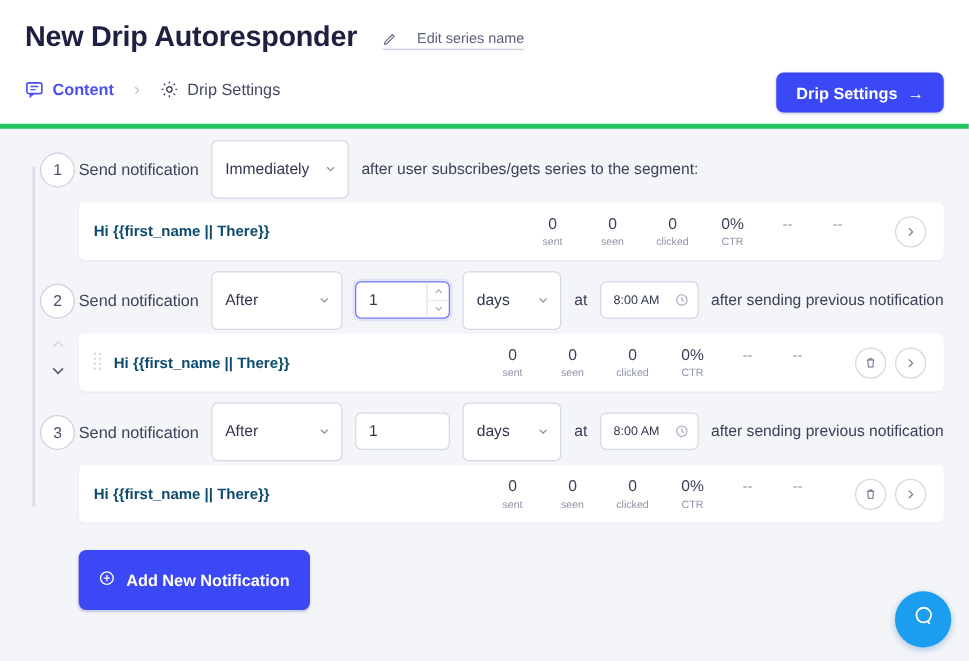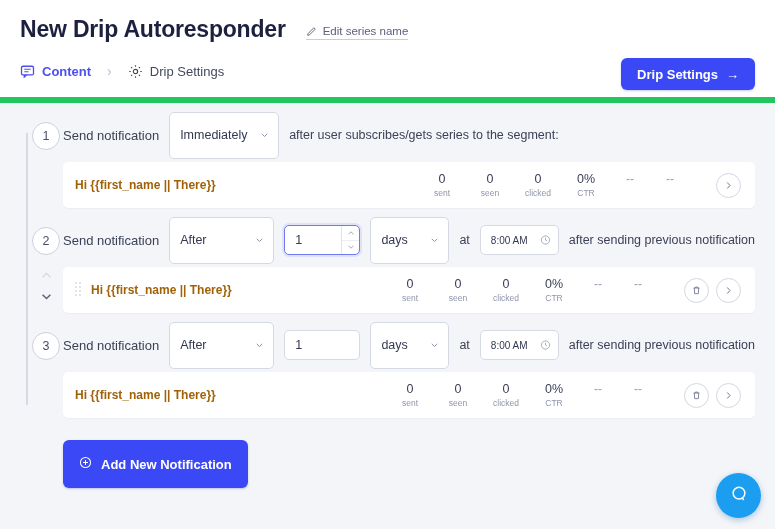--- a/index.html
+++ b/index.html
@@ -10,35 +10,35 @@
     font-family: "Liberation Sans", sans-serif;
     color: #2b2f45;
     overflow: hidden;
     position: relative;
   }
 
   
   .header {
     background: #ffffff;
     padding: 16px 20px 0 20px;
-    border-bottom: 6px solid #22c55e;
+    border-bottom: 4px solid #22c55e;
     height: 103px;
     position: relative;
   }
   .title-row { display: flex; align-items: center; gap: 20px; }
   .page-title {
     font-size: 23px;
     font-weight: 600;
     letter-spacing: -0.2px;
     color: #1d2140;
     margin: 0;
     white-space: nowrap;
   }
   .edit-series {
-    display: flex; align-items: center; gap: 6px;
+    display: flex; align-items: center; gap: 17px;
     font-size: 11.5px; color: #5b6079;
     border-bottom: 1px solid #c9cddb;
     padding-bottom: 2px;
     cursor: pointer;
     margin-top: 6px;
   }
   .pencil-icon svg { display: block; }
 
   .tabs-row {
     display: flex; align-items: center; gap: 16px;
@@ -191,21 +191,21 @@
     grid-template-rows: repeat(4, 2px);
     gap: 2px 2px;
     margin-right: 8px;
     cursor: grab;
   }
   .drag-handle i { background: #d9dbe4; display: block; width: 2px; height: 2px; border-radius: 50%; }
 
   .card-name {
     font-size: 12px;
     font-weight: 700;
-    color: #a16207;
+    color: #0c4a6e;
     white-space: nowrap;
   }
 
   .stats { display: flex; margin-left: auto; }
   .stat {
     width: 48px;
     text-align: center;
   }
   .stat .v { font-size: 12.5px; color: #393e57; line-height: 15px; }
   .stat .k { font-size: 8.5px; color: #8f95aa; line-height: 12px; }

